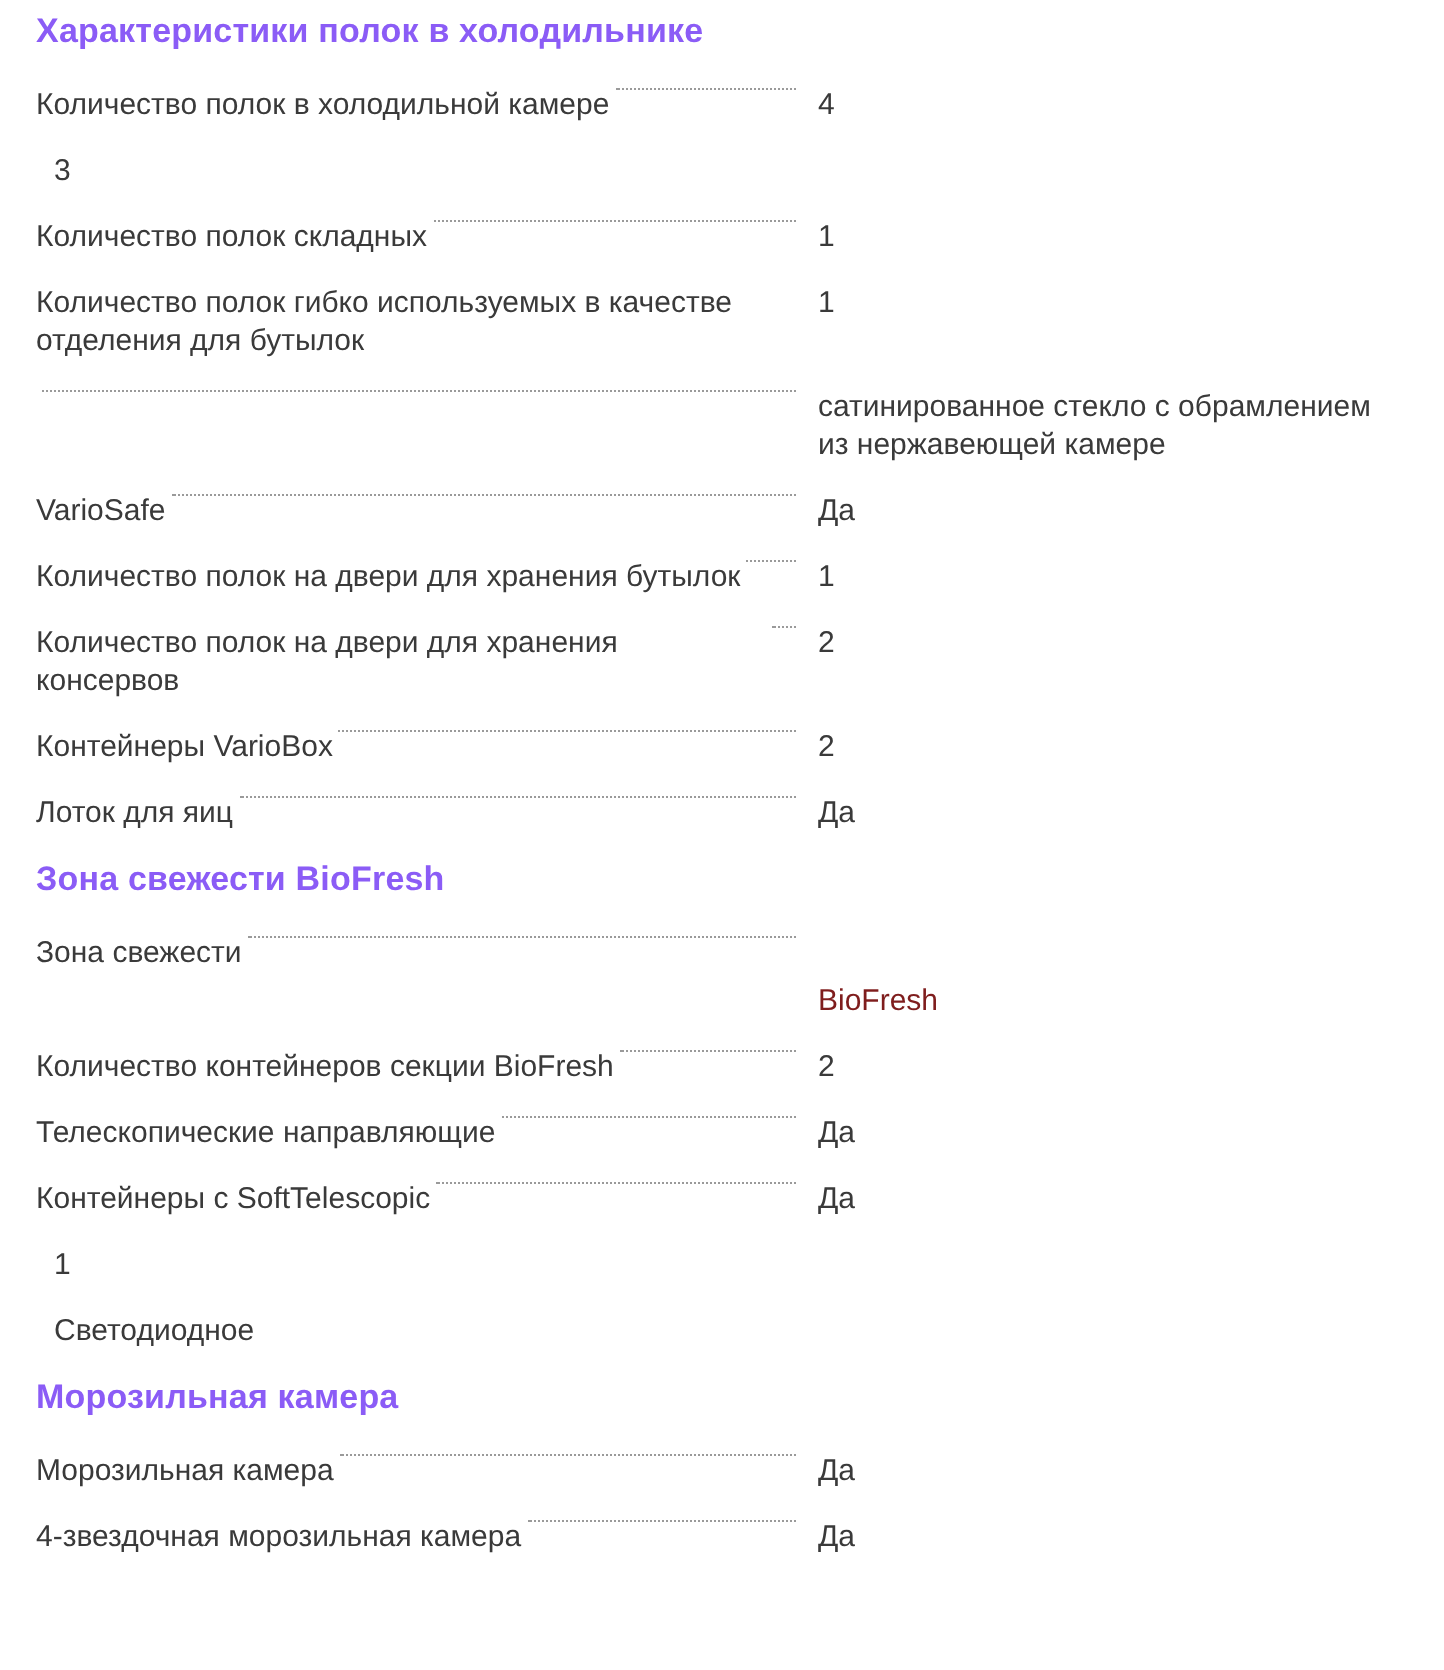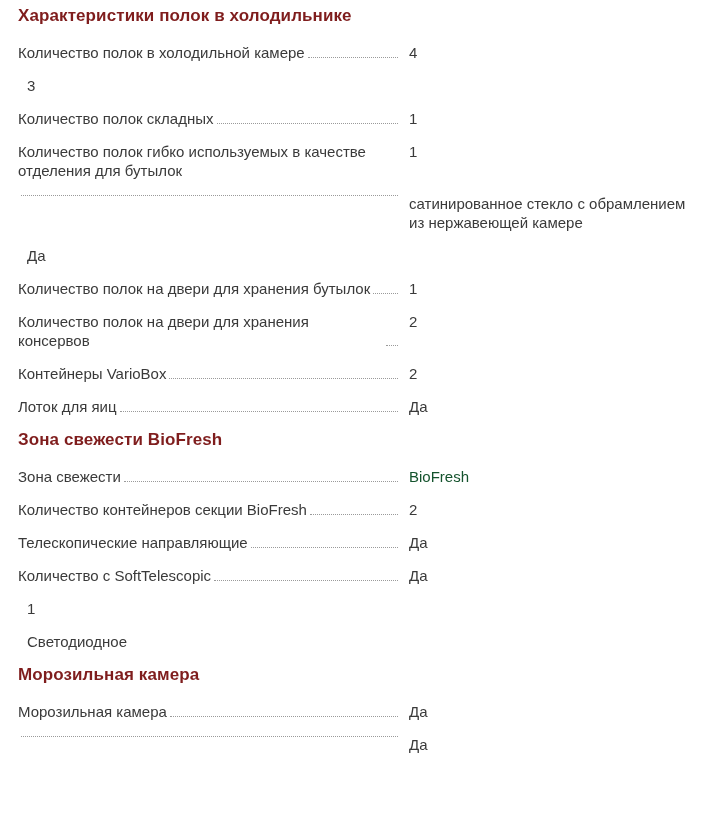--- a/index.html
+++ b/index.html
@@ -15,57 +15,57 @@
     font-family: "Liberation Sans", "DejaVu Sans", sans-serif;
     color: #3a3a3a;
     overflow: hidden;
   }
   .spec-section { margin: 0; }
   .spec-section + .spec-section { margin-top: 14px; }
   .section-title {
     font-size: 17px;
     line-height: 20px;
     font-weight: 700;
-    color: #7f1d1d;
+    color: #8b5cf6;
     margin: 0 0 17px 0;
     letter-spacing: 0.1px;
   }
   .spec-row {
     display: flex;
     align-items: flex-start;
     font-size: 15px;
     line-height: 19px;
     margin-bottom: 14px;
   }
   .spec-left {
     flex: 0 0 382px;
     max-width: 382px;
     display: flex;
-    align-items: flex-end;
+    align-items: flex-start;
     min-width: 0;
   }
   .spec-label {
     flex: 0 1 auto;
     color: #3a3a3a;
   }
   .spec-dots {
     flex: 1 1 12px;
     min-width: 10px;
     border-bottom: 1px dotted #9a9a9a;
     margin: 0 2px 4px 3px;
     height: 1px;
   }
   .spec-dots.hidden { visibility: hidden; }
   .spec-value {
     flex: 1 1 auto;
     padding-left: 9px;
     color: #3a3a3a;
     min-width: 0;
   }
-  .spec-value.muted { color: #14532d; }
+  .spec-value.muted { color: #7f1d1d; margin-top: 24px; }
 </style>
 </head>
 <body>
 
 <main id="spec-root">
     <section class="spec-section">
       <h2 class="section-title">Характеристики полок в холодильнике</h2>
       <div class="spec-row">
         <div class="spec-left">
           <span class="spec-label">Количество полок в холодильной камере</span>
@@ -90,20 +90,24 @@
         </div>
         <div class="spec-value">1</div>
       </div>
       <div class="spec-row">
         <div class="spec-left">
           <span class="spec-dots"></span>
         </div>
         <div class="spec-value">сатинированное стекло с обрамлением из нержавеющей камере</div>
       </div>
       <div class="spec-row">
+        <div class="spec-left">
+          <span class="spec-label">VarioSafe</span>
+          <span class="spec-dots"></span>
+        </div>
         <div class="spec-value">Да</div>
       </div>
     </section>
     <section class="spec-section">
       <div class="spec-row">
         <div class="spec-left">
           <span class="spec-label">Количество полок на двери для хранения бутылок</span>
           <span class="spec-dots"></span>
         </div>
         <div class="spec-value">1</div>
@@ -148,21 +152,21 @@
       </div>
       <div class="spec-row">
         <div class="spec-left">
           <span class="spec-label">Телескопические направляющие</span>
           <span class="spec-dots"></span>
         </div>
         <div class="spec-value">Да</div>
       </div>
       <div class="spec-row">
         <div class="spec-left">
-          <span class="spec-label">Количество с SoftTelescopic</span>
+          <span class="spec-label">Контейнеры с SoftTelescopic</span>
           <span class="spec-dots"></span>
         </div>
         <div class="spec-value">Да</div>
       </div>
       <div class="spec-row">
         <div class="spec-value">1</div>
       </div>
       <div class="spec-row">
         <div class="spec-value">Светодиодное</div>
       </div>
@@ -171,18 +175,19 @@
       <h2 class="section-title">Морозильная камера</h2>
       <div class="spec-row">
         <div class="spec-left">
           <span class="spec-label">Морозильная камера</span>
           <span class="spec-dots"></span>
         </div>
         <div class="spec-value">Да</div>
       </div>
       <div class="spec-row">
         <div class="spec-left">
+          <span class="spec-label">4-звездочная морозильная камера</span>
           <span class="spec-dots"></span>
         </div>
         <div class="spec-value">Да</div>
       </div>
     </section>
   </main>
 
 </body></html>

